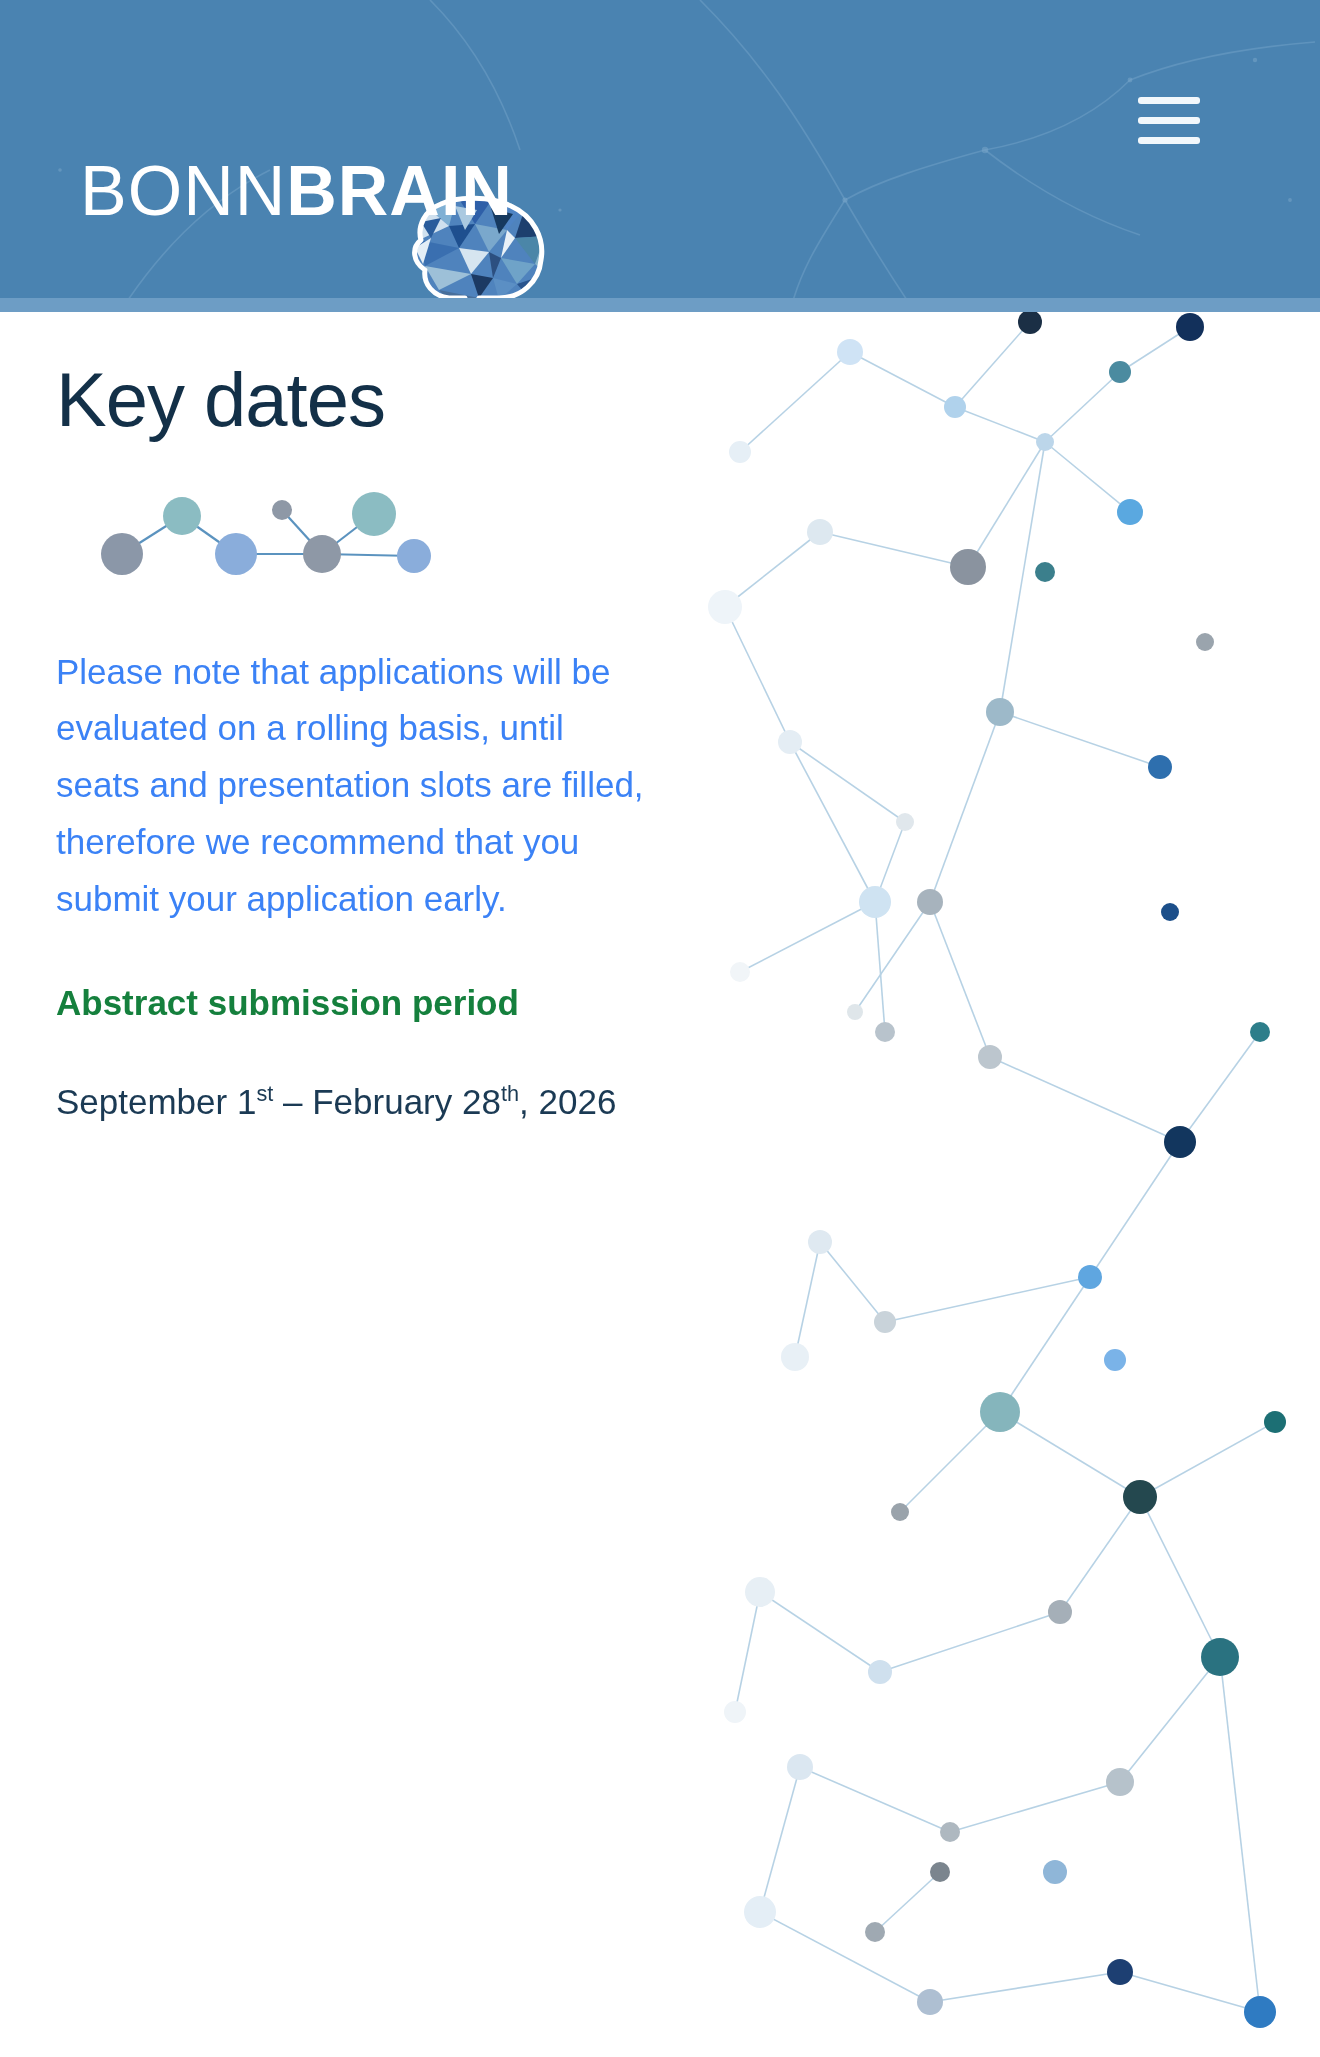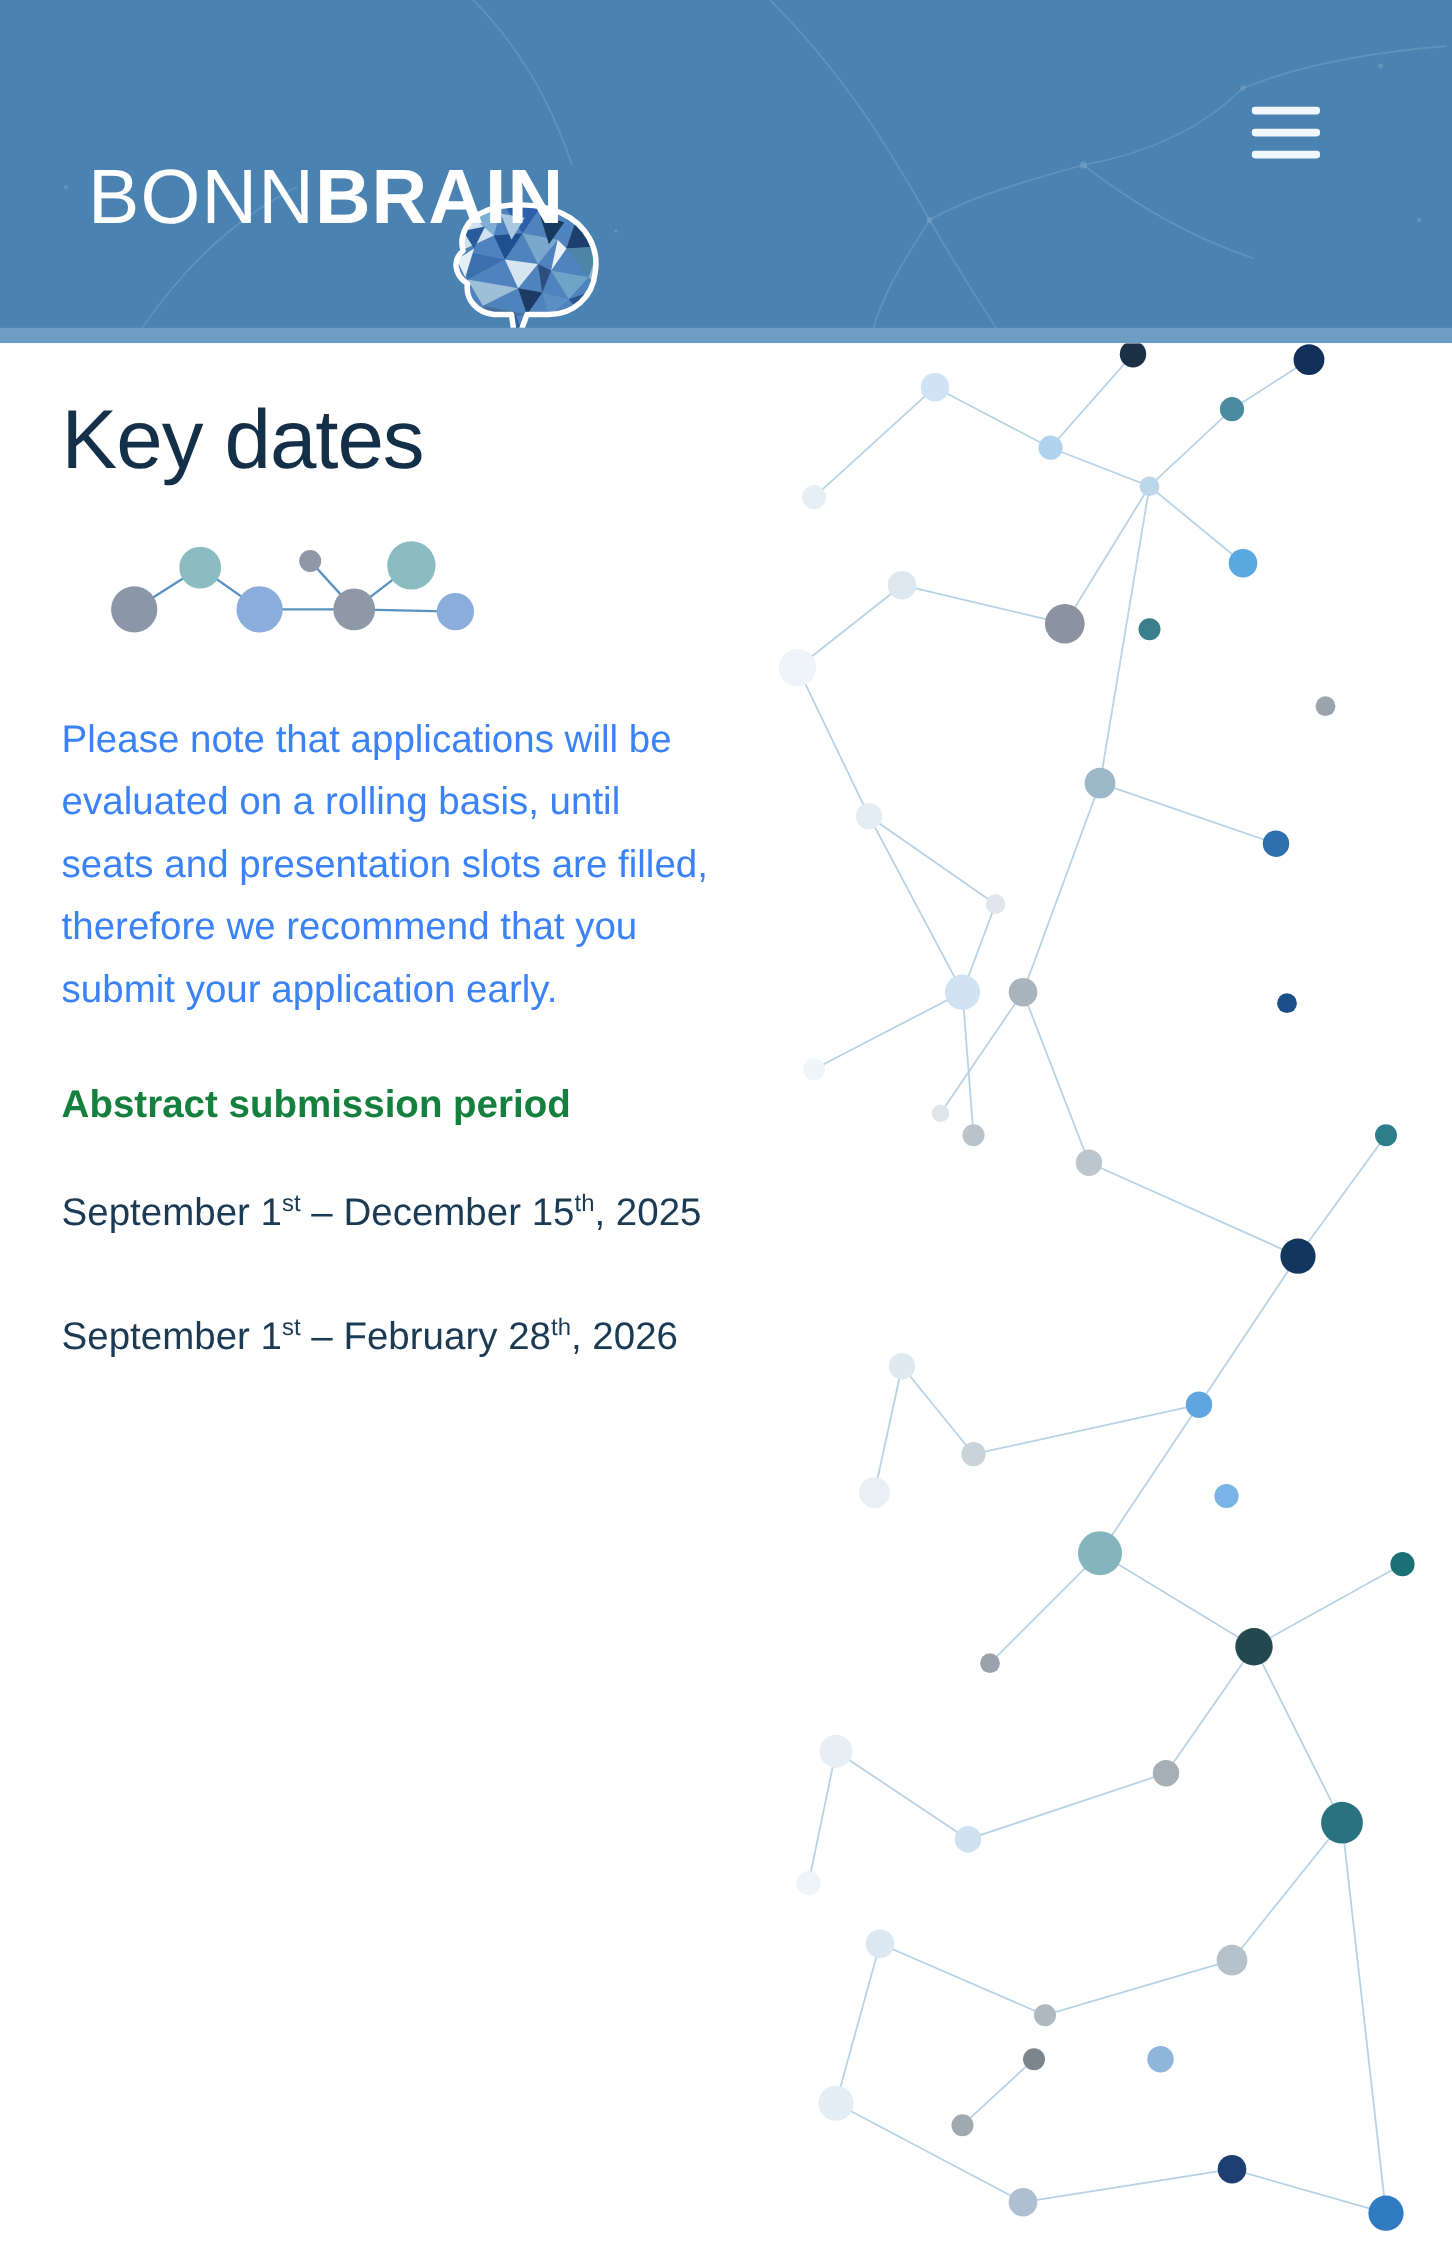--- a/index.html
+++ b/index.html
@@ -19,21 +19,21 @@
     border-bottom:14px solid #6d9dc5;
     overflow:hidden;
   }
   .header-texture{
     position:absolute; inset:0;
     opacity:.45;
     pointer-events:none;
   }
   .brand{
     position:absolute;
-    left:80px; bottom:84px;
+    left:80px; bottom:72px;
     display:flex; align-items:flex-end;
   }
   .brain-logo{
     position:absolute;
     left:315px; top:22px;
     width:168px; height:168px;
   }
   .wordmark{
     position:relative;
     font-size:70px;
@@ -332,20 +332,19 @@
         <circle cx="198" cy="28" r="10" fill="#8e98a6"></circle>
         <circle cx="238" cy="72" r="19" fill="#8e98a6"></circle>
         <circle cx="290" cy="32" r="22" fill="#8bbcc2"></circle>
         <circle cx="330" cy="74" r="17" fill="#8aaddb"></circle>
       </svg>
 
       <p class="body-copy">Please note that applications will be evaluated on a rolling basis, until seats and presentation slots are filled, therefore we recommend that you submit your application early.</p>
 
       <h2 class="section-heading">Abstract submission period</h2>
 
-      <p class="date-line"><span>September 1</span><sup>st</sup><span> – </span><span>December 15</span><sup>th</sup><span>,</span> <span>2025</span></p>
 
 
       <p class="date-line"><span>September 1</span><sup>st</sup><span> – </span><span>February 28</span><sup>th</sup><span>,</span> <span>2026</span></p>
 
     </div>
   </main>
 </div>
 
 </body></html>

